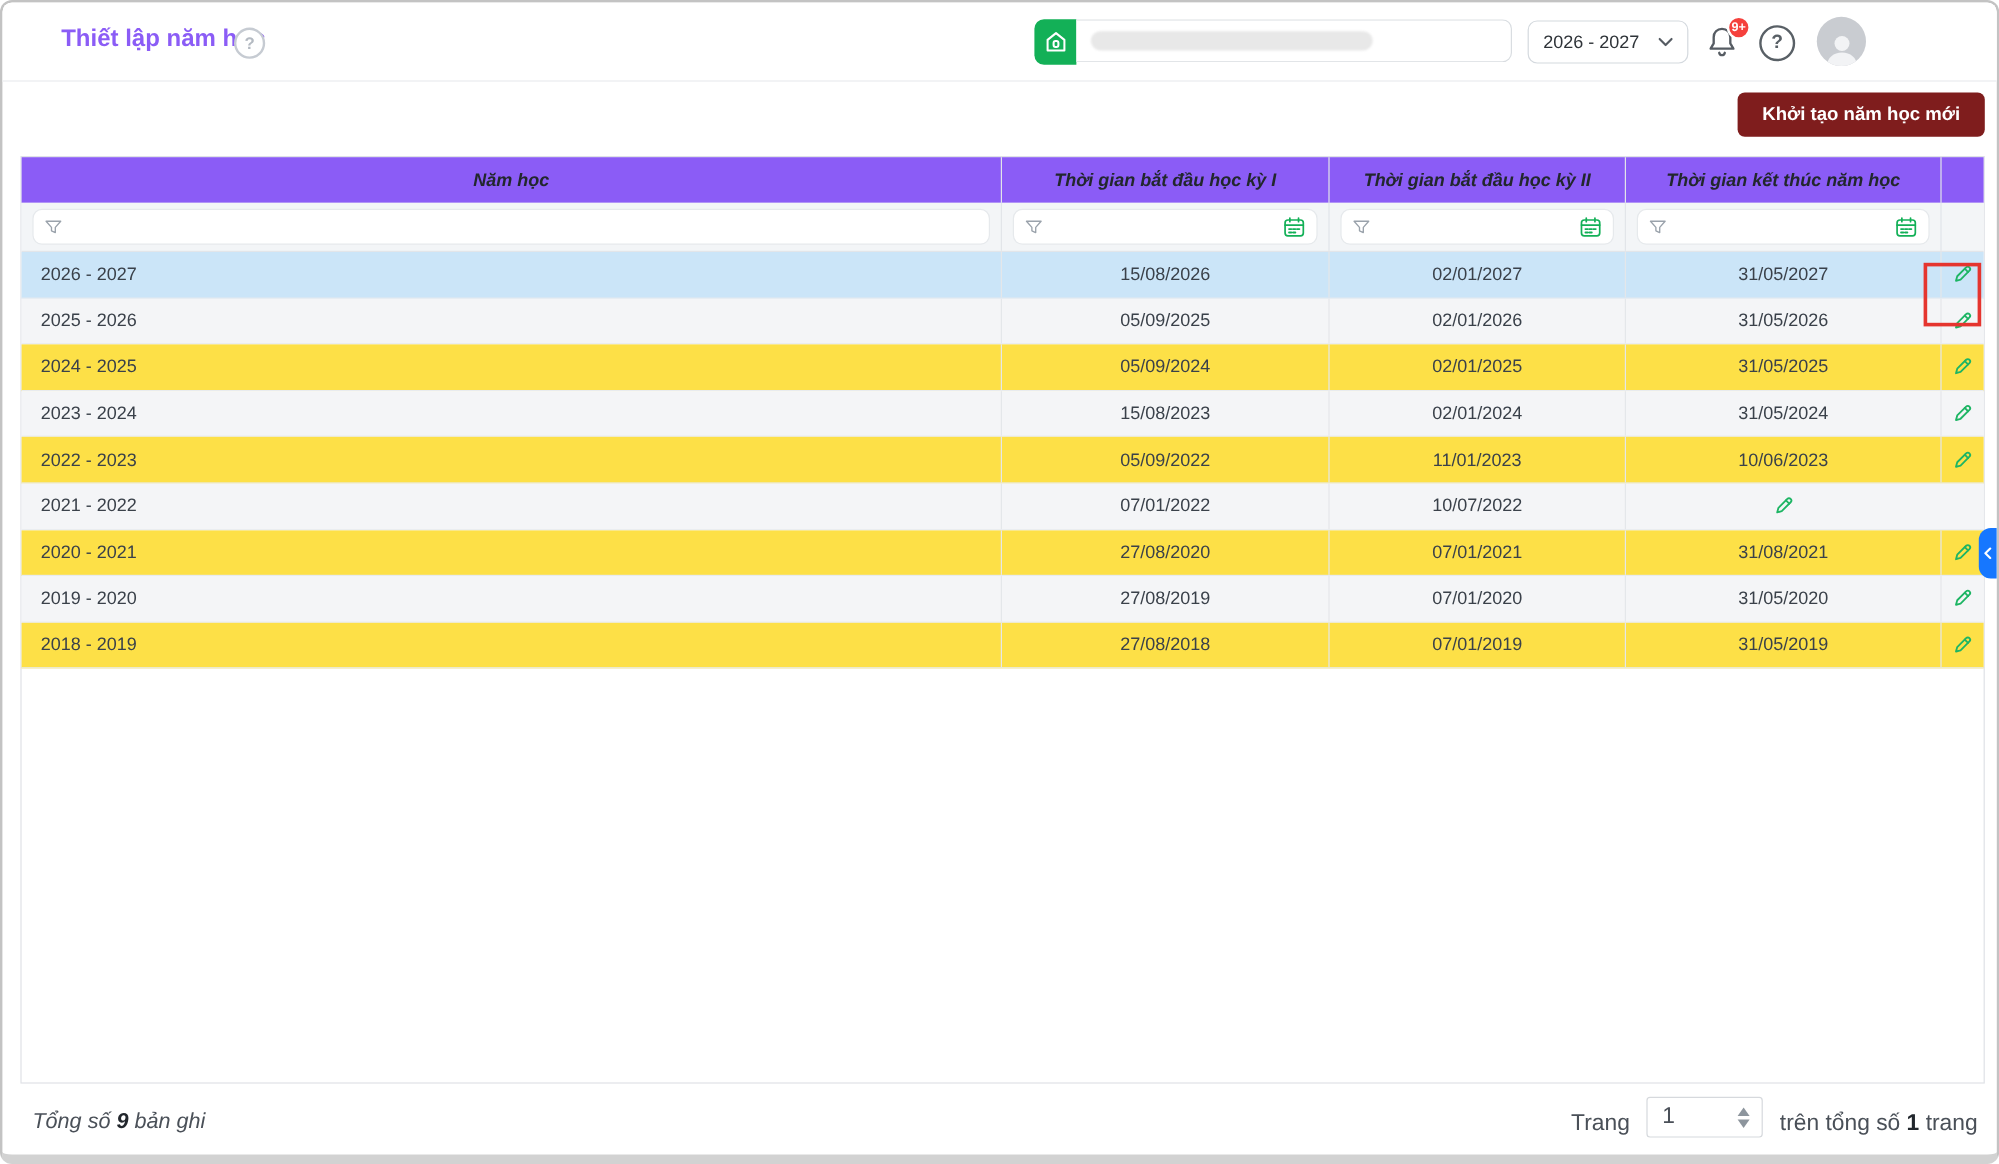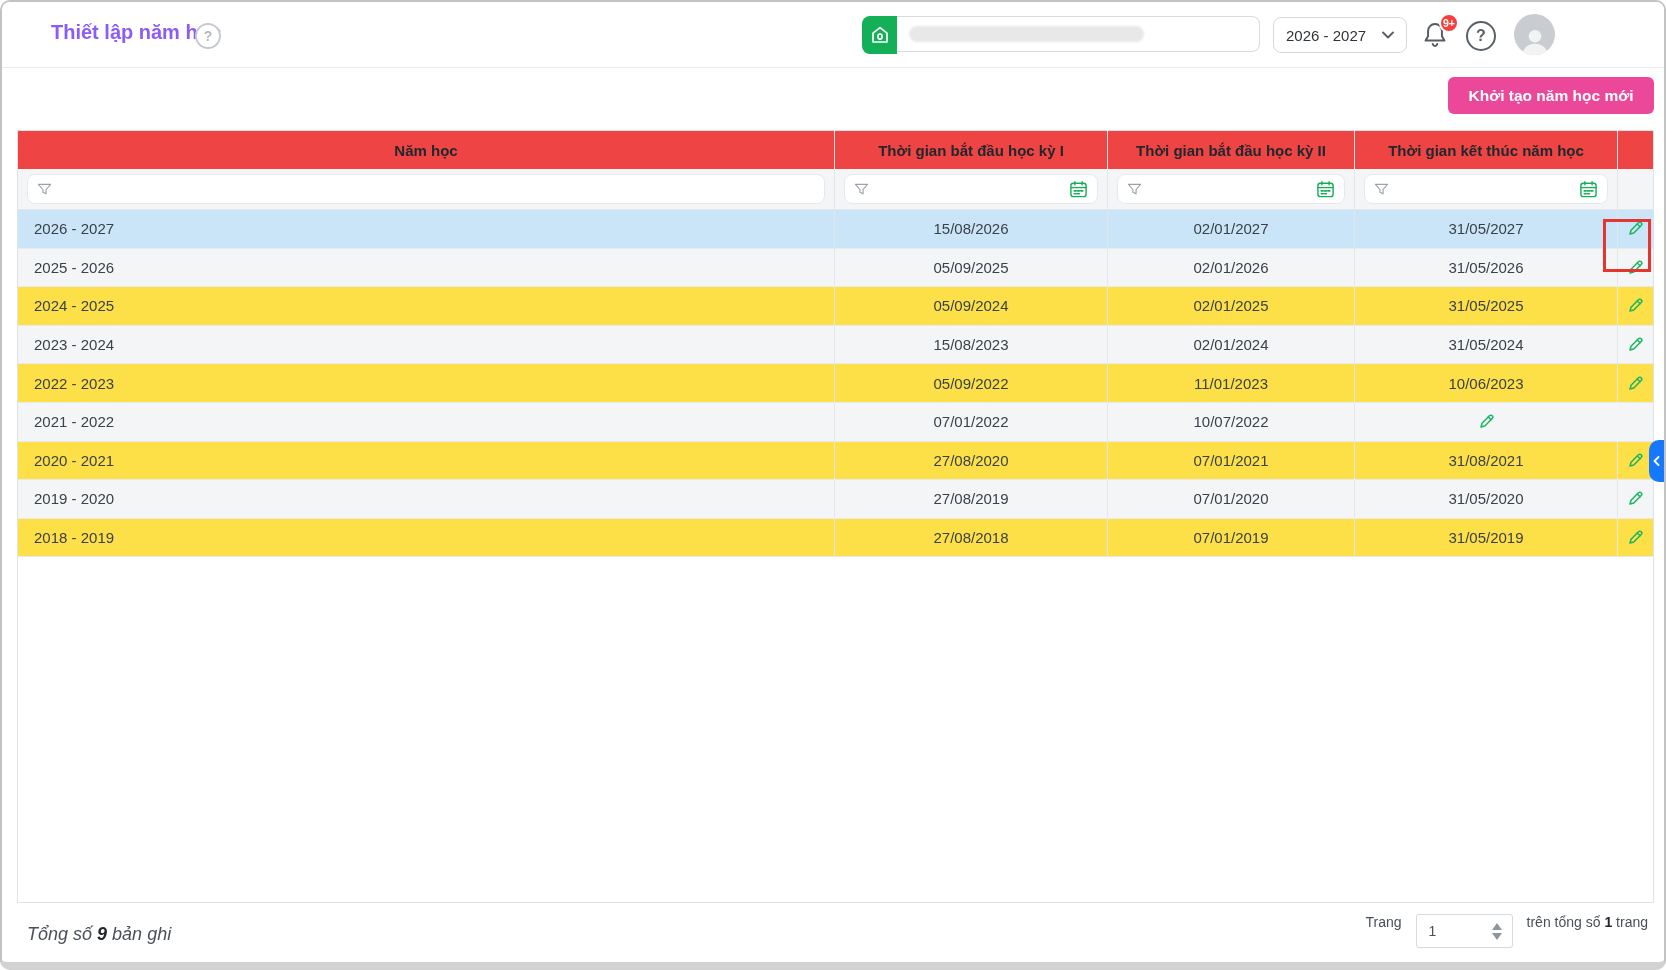--- a/index.html
+++ b/index.html
@@ -28,29 +28,29 @@
   .badge{position:absolute;right:-6px;top:-7px;min-width:20px;height:20px;background:#f5413d;color:#fff;
          border:2px solid #fff;border-radius:10px;font-size:10.5px;font-weight:700;display:flex;
          align-items:center;justify-content:center;padding:0 2px;box-sizing:border-box;}
   .help-circle{position:absolute;left:1464px;top:19px;width:26px;height:26px;border:2px solid #596066;
                border-radius:50%;color:#596066;font-size:16px;font-weight:700;display:flex;
                align-items:center;justify-content:center;background:#fff;}
   .avatar{position:absolute;left:1512px;top:12px;width:41px;height:41px;border-radius:50%;
           background:#c9ccd1;overflow:hidden;display:flex;align-items:flex-end;justify-content:center;}
 
   
-  .create-btn{position:absolute;left:1446px;top:75px;width:206px;height:37px;background:#ec4899;
+  .create-btn{position:absolute;left:1446px;top:75px;width:206px;height:37px;background:#7f1d1d;
               border:none;border-radius:6px;color:#fff;font-size:15.5px;font-weight:700;
               font-family:"Liberation Sans",sans-serif;cursor:pointer;}
 
   
   .table{position:absolute;left:15px;top:128px;width:1637px;height:773px;border:1px solid #dfe2e6;
          box-sizing:border-box;background:#fff;}
   .grid-row{display:grid;grid-template-columns:816px 273px 247px 263px 36px;}
-  .thead{height:38px;background:#ef4444;}
+  .thead{height:38px;background:#8b5cf6;font-style:italic;}
   .thead .cell{display:flex;align-items:center;justify-content:center;font-size:15px;font-weight:700;
                color:#22272d;border-left:1px solid #e2e5e9;height:38px;box-sizing:border-box;}
   .thead .cell:first-child{border-left:none;}
   .tfilter{height:40px;background:#f3f5f7;border-bottom:1px solid #e2e5e9;}
   .tfilter .fcell{display:flex;align-items:center;border-left:1px solid #e2e5e9;box-sizing:border-box;
                   padding:0 9px;}
   .tfilter .fcell:first-child{border-left:none;}
   .filter-box{flex:1;height:30px;background:#fff;border:1px solid #e6e9ec;border-radius:8px;
               display:flex;align-items:center;justify-content:space-between;padding:0 9px;box-sizing:border-box;}
   .trow{height:38.6px;box-sizing:border-box;border-bottom:1px solid #e8ebee;background:#fde047;}
@@ -66,21 +66,21 @@
            z-index:6;pointer-events:none;box-sizing:border-box;}
 
   
   .side-tab{position:absolute;right:0;top:438px;width:15px;height:42px;background:#1677ff;
             border-radius:10px 0 0 10px;display:flex;align-items:center;justify-content:center;
             color:#fff;font-size:12px;font-weight:700;cursor:pointer;}
 
   
   .footer-total{position:absolute;left:25px;top:922px;font-size:18px;color:#4a5058;font-style:italic;}
   .footer-total b{color:#22272d;}
-  .pager{position:absolute;right:16px;top:912px;display:flex;align-items:flex-start;font-size:14px;color:#4a5058;}
+  .pager{position:absolute;right:16px;top:912px;display:flex;align-items:flex-end;font-size:19px;color:#4a5058;}
   .page-input{width:97px;height:34px;border:1px solid #d6d9dd;border-radius:3px;margin:0 14px;
               display:flex;align-items:center;justify-content:space-between;padding:0 10px 0 12px;
               box-sizing:border-box;background:#fff;}
   .spinner{display:flex;flex-direction:column;gap:3px;}
   .tri-up{width:0;height:0;border-left:5px solid transparent;border-right:5px solid transparent;
           border-bottom:7px solid #8d959d;}
   .tri-down{width:0;height:0;border-left:5px solid transparent;border-right:5px solid transparent;
             border-top:7px solid #8d959d;}
   .pager b{color:#22272d;}
   svg{display:block;}

